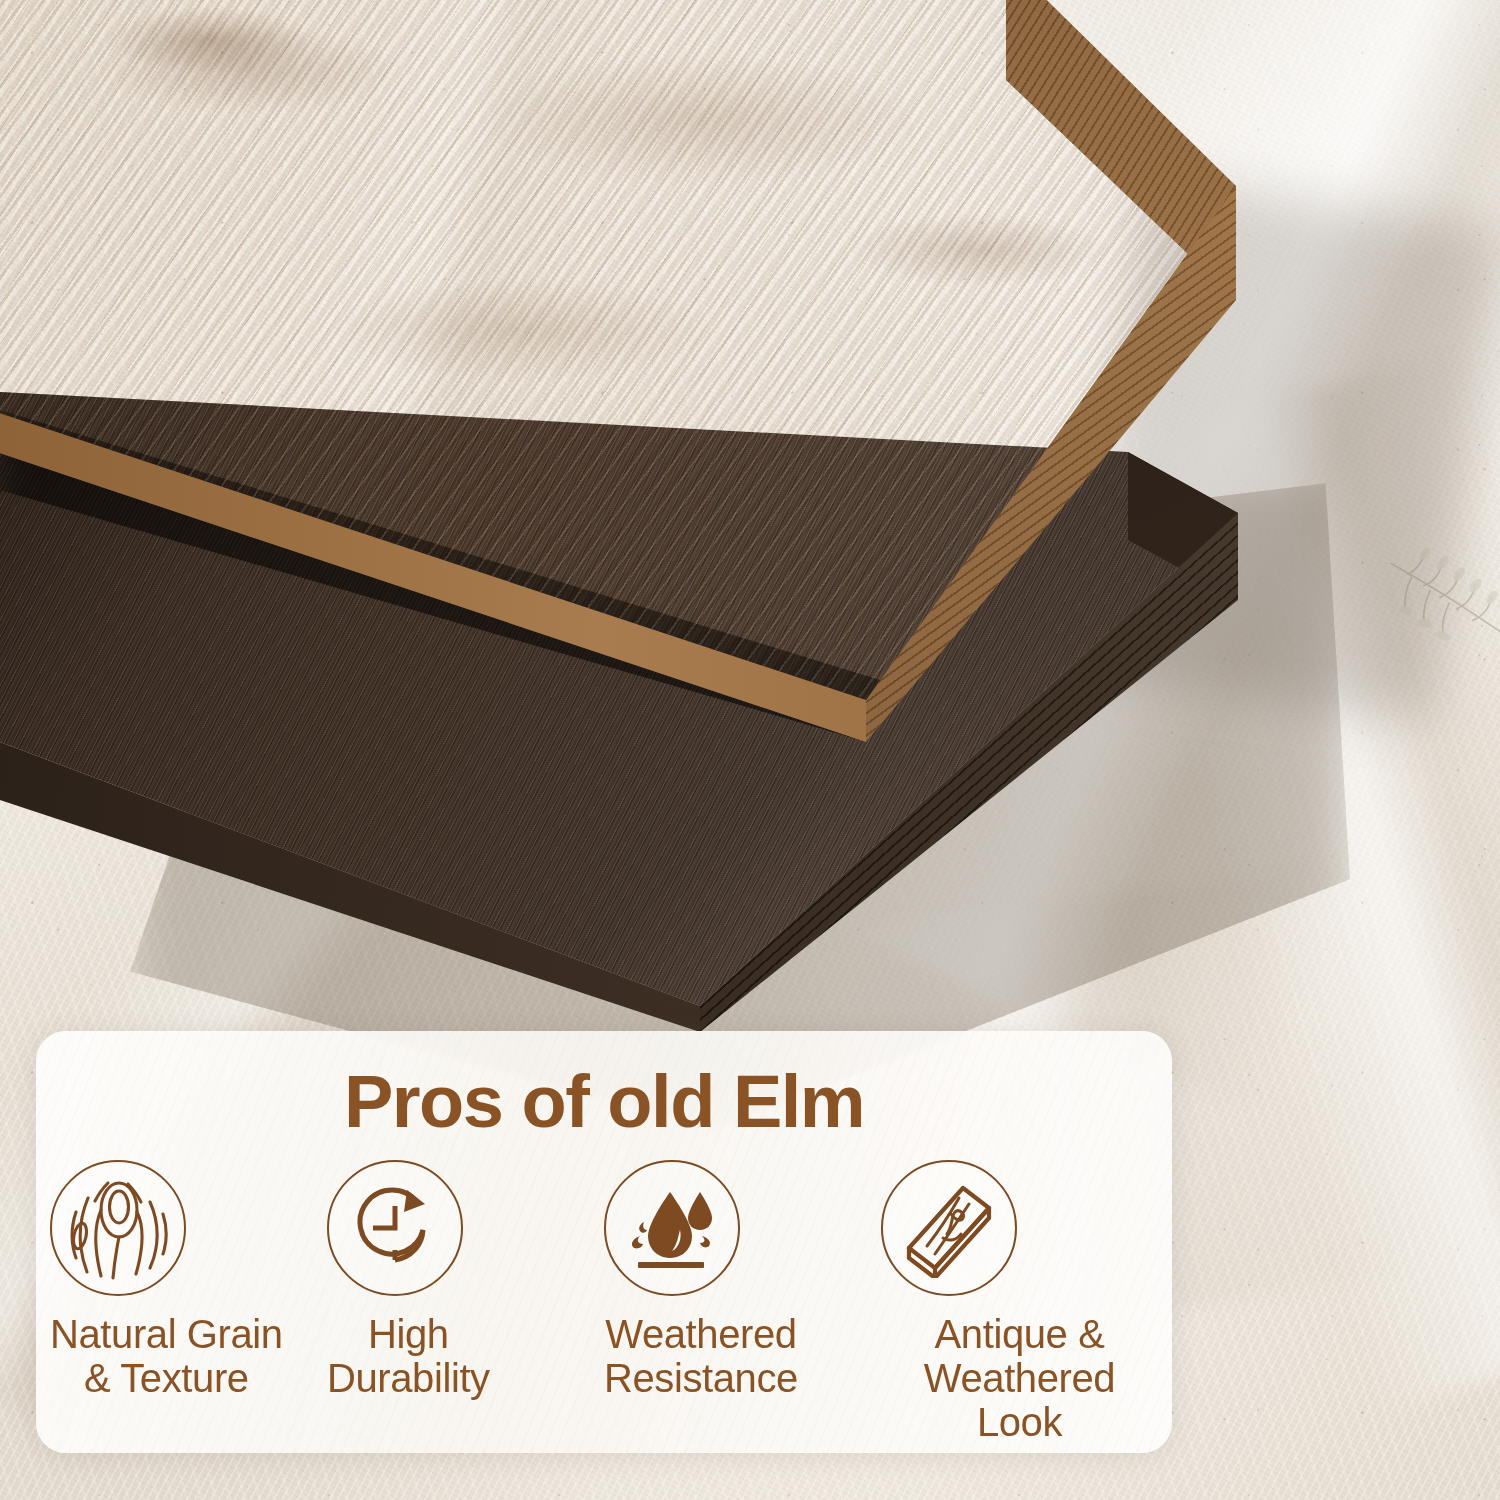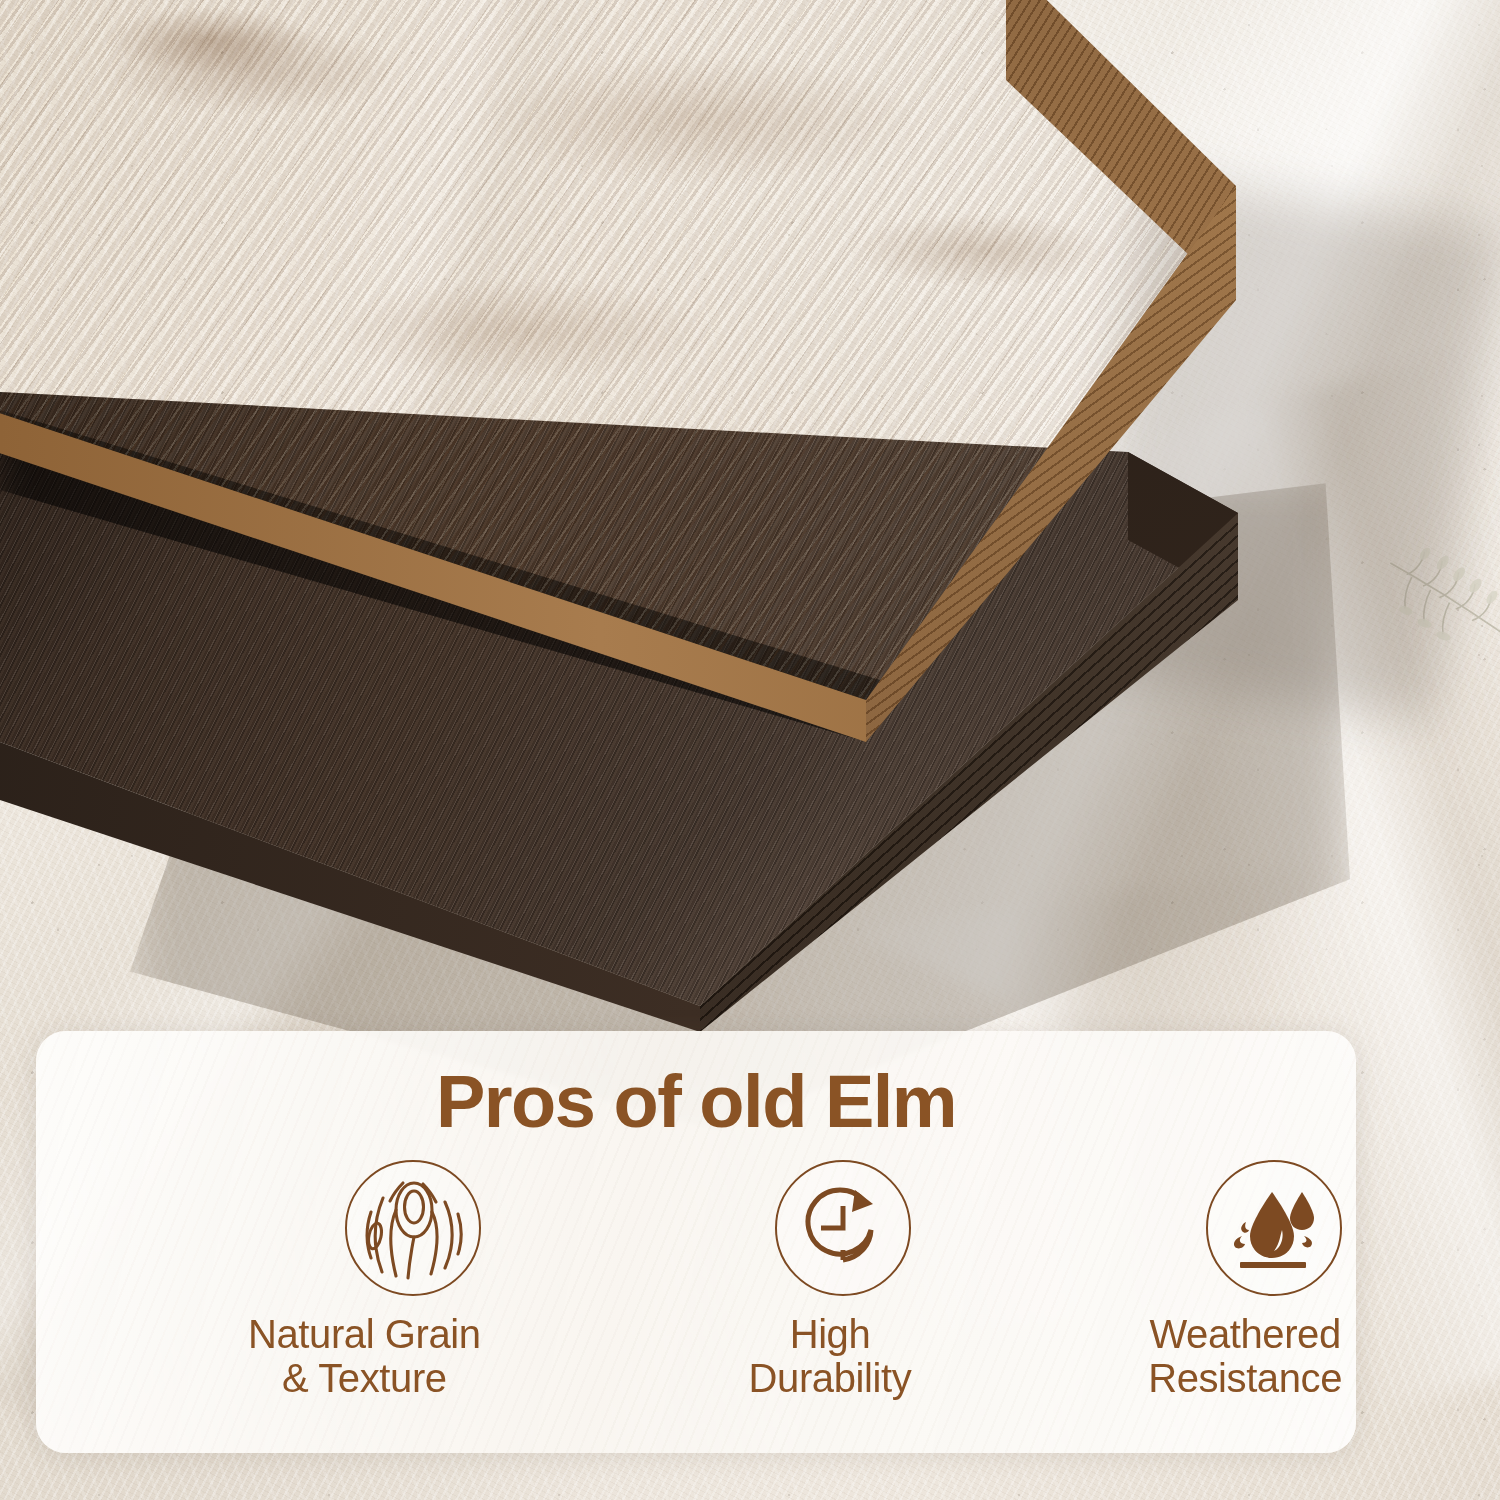--- a/index.html
+++ b/index.html
@@ -175,21 +175,21 @@
   
   .contact-sh {
     position:absolute; left:0; top:380px; width:1000px; height:420px;
     clip-path:polygon(0 30px, 880px 300px, 860px 360px, 0 110px);
     background:rgba(0,0,0,.55); filter:blur(16px);
   }
 
   
   #card {
     position:absolute;
-    left:36px; top:1031px; width:1320px; height:422px;
+    left:36px; top:1031px; width:1136px; height:422px;
     background:rgba(253,251,247,.88);
     border-radius:30px;
     backdrop-filter:blur(2px);
     box-shadow:0 2px 26px rgba(90,76,60,.13);
     overflow:hidden;
   }
   #card .card-tex {
     position:absolute; inset:0;
     background:
       linear-gradient(102deg, rgba(255,255,255,.55) 0%, rgba(244,240,233,.32) 45%, rgba(255,255,255,.5) 100%),
@@ -206,21 +206,21 @@
     letter-spacing:-1.5px;
     color:#8a5325;
   }
 
   .features {
     position:relative;
     display:flex;
     margin-top:16px;
     padding:0 14px;
   }
-  .feature { flex:1; display:flex; flex-direction:column; align-items:flex-end; }
+  .feature { flex:1; display:flex; flex-direction:column; align-items:flex-start; }
 
   .icon-circle {
     width:136px; height:136px;
     border:2.2px solid #7d4a22;
     border-radius:50%;
     display:flex; align-items:center; justify-content:center;
     background:rgba(255,255,255,.30);
   }
   .icon-circle svg { display:block; }
 
@@ -346,15 +346,34 @@
             <path d="M80 58 C 86 60, 90 64, 87 68 C 84 71, 79 69, 78 65 C 83 65, 84 62, 80 58 Z"></path>
             <rect x="16" y="84" width="66" height="6" rx="1"></rect>
           </g>
           <path d="M58 52 C 60 60, 57 70, 50 73 C 56 65, 56 58, 58 52 Z" fill="#fdfbf7"></path>
         </svg>
       </div>
       <div class="feature-label">Weathered
 Resistance</div>
     </div>
 
+    <div class="feature">
+      <div class="icon-circle">
+        <svg width="100" height="100" viewBox="0 0 100 100">
+          <g fill="none" stroke="#7d4a22" stroke-width="4.2" stroke-linejoin="round" stroke-linecap="round">
+            <path d="M64 10 L90 30 L36 90 L10 70 Z"></path>
+            <path d="M10 70 L10 80 L36 100 L36 90"></path>
+            <path d="M36 90 L90 30 L90 40 L36 100"></path>
+          </g>
+          <g fill="none" stroke="#7d4a22" stroke-width="3" stroke-linecap="round">
+            <path d="M60 20 C 52 34, 42 50, 28 68"></path>
+            <path d="M70 26 C 62 38, 50 56, 36 76"></path>
+            <path d="M52 36 C 56 42, 62 44, 64 40 C 66 36, 60 30, 56 34 C 52 38, 54 48, 48 56"></path>
+            <path d="M44 60 C 50 64, 58 62, 62 56"></path>
+          </g>
+        </svg>
+      </div>
+      <div class="feature-label">Antique &amp;
+Weathered Look</div>
+    </div>
 
   </div>
 </div>
 
 </body></html>

